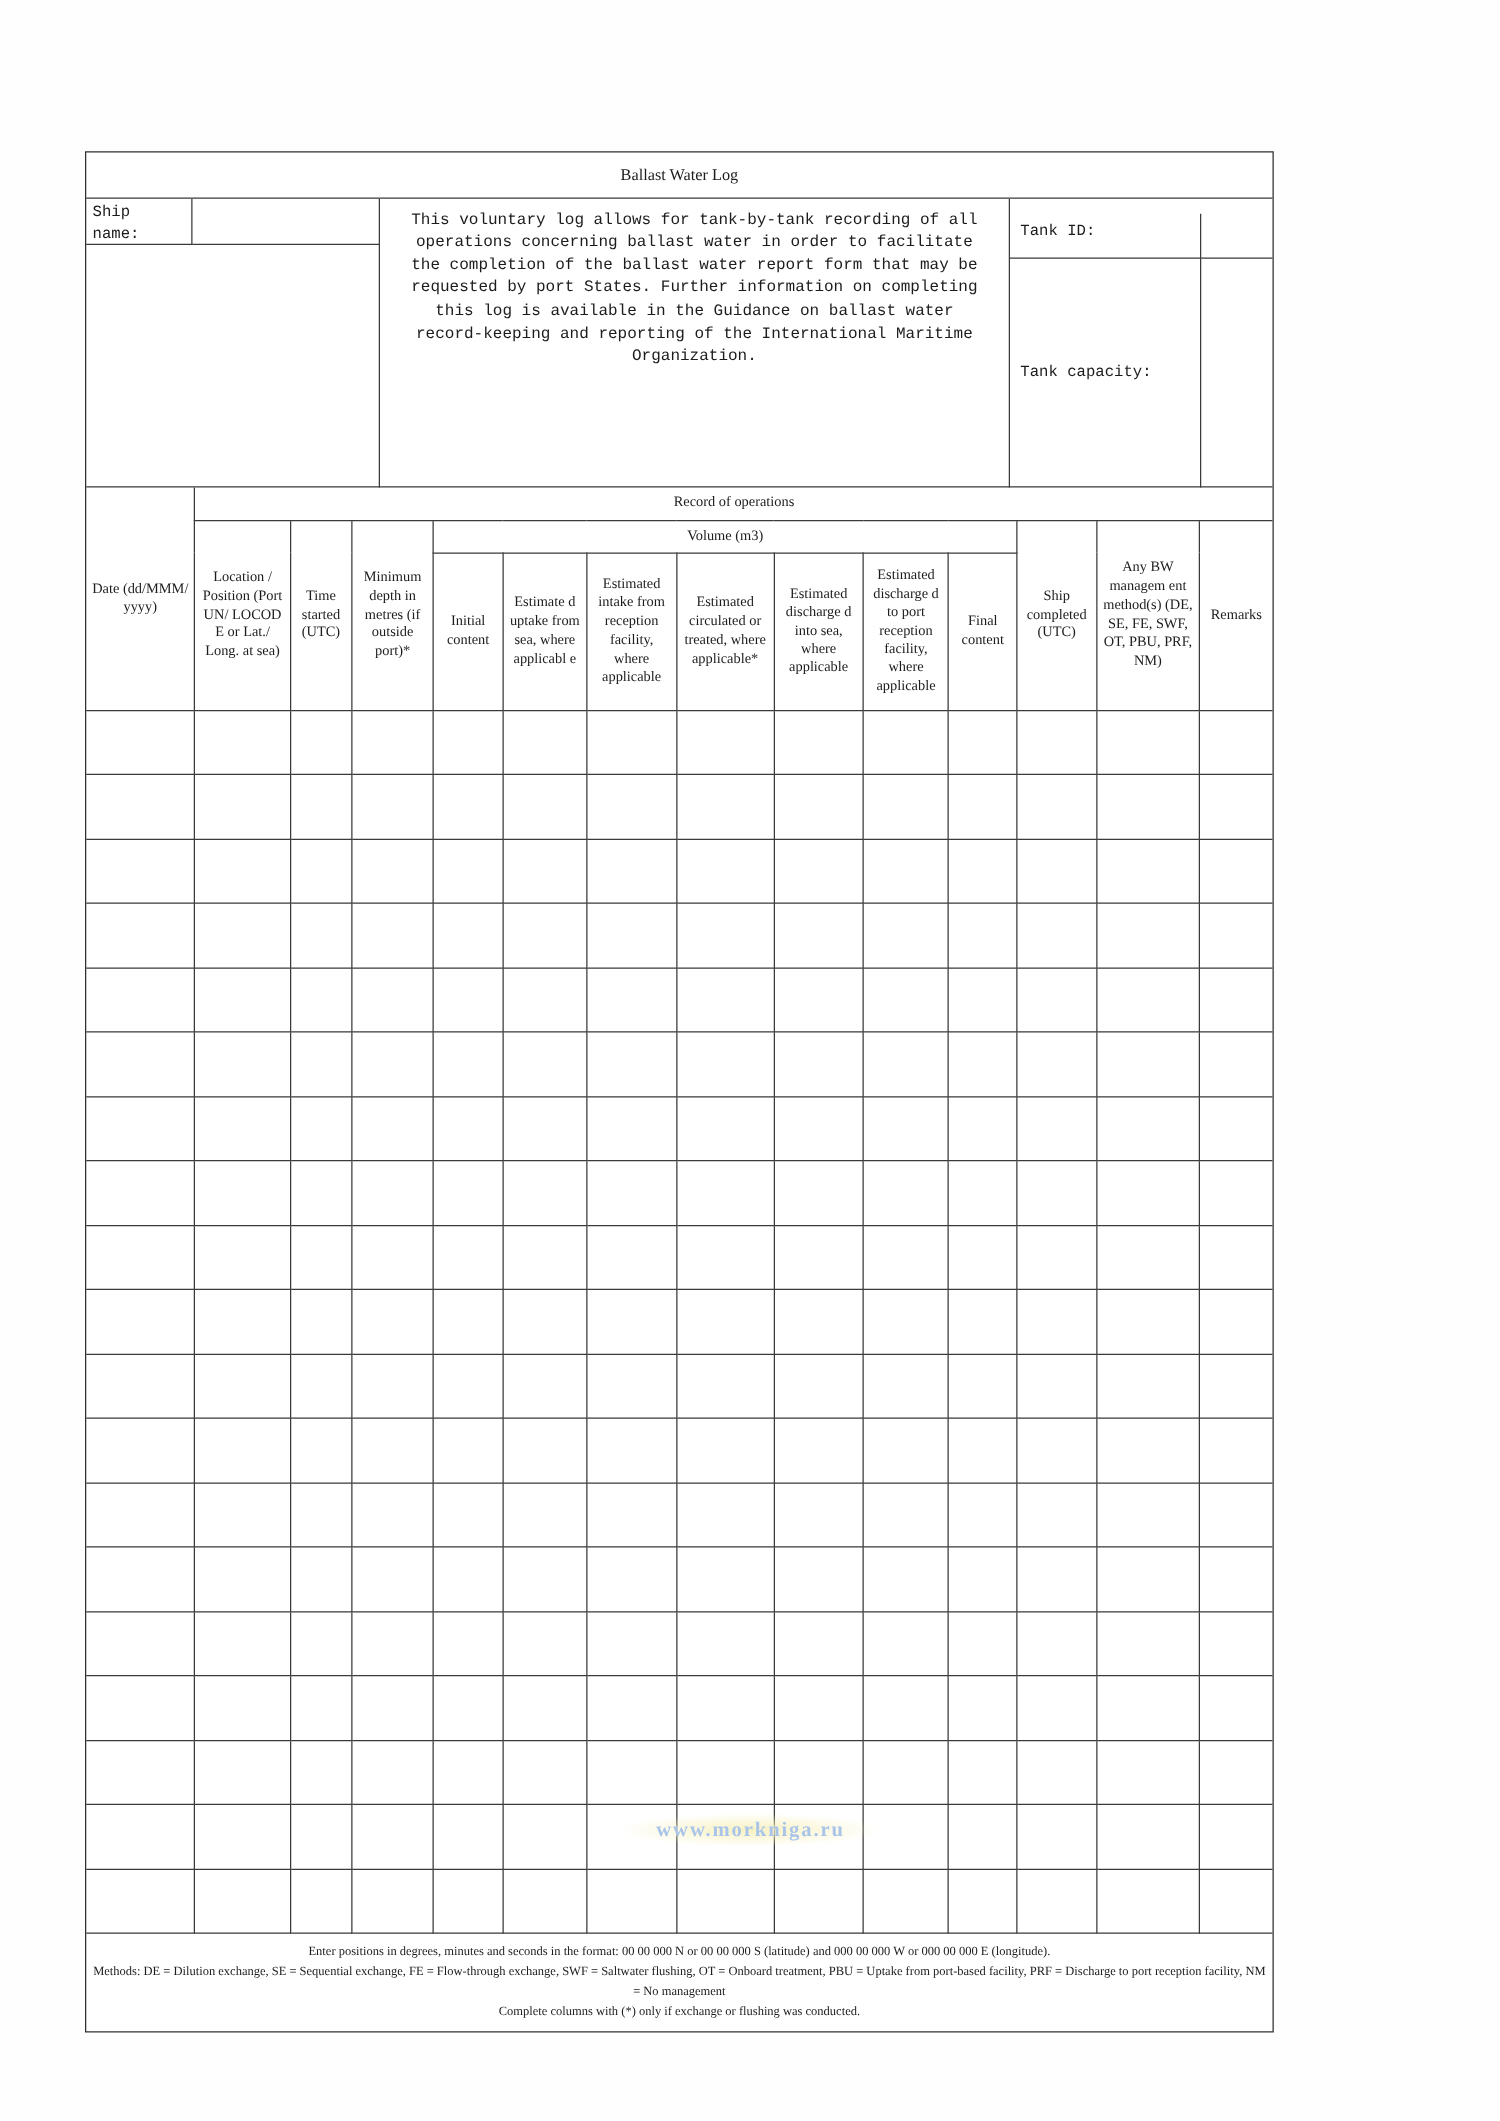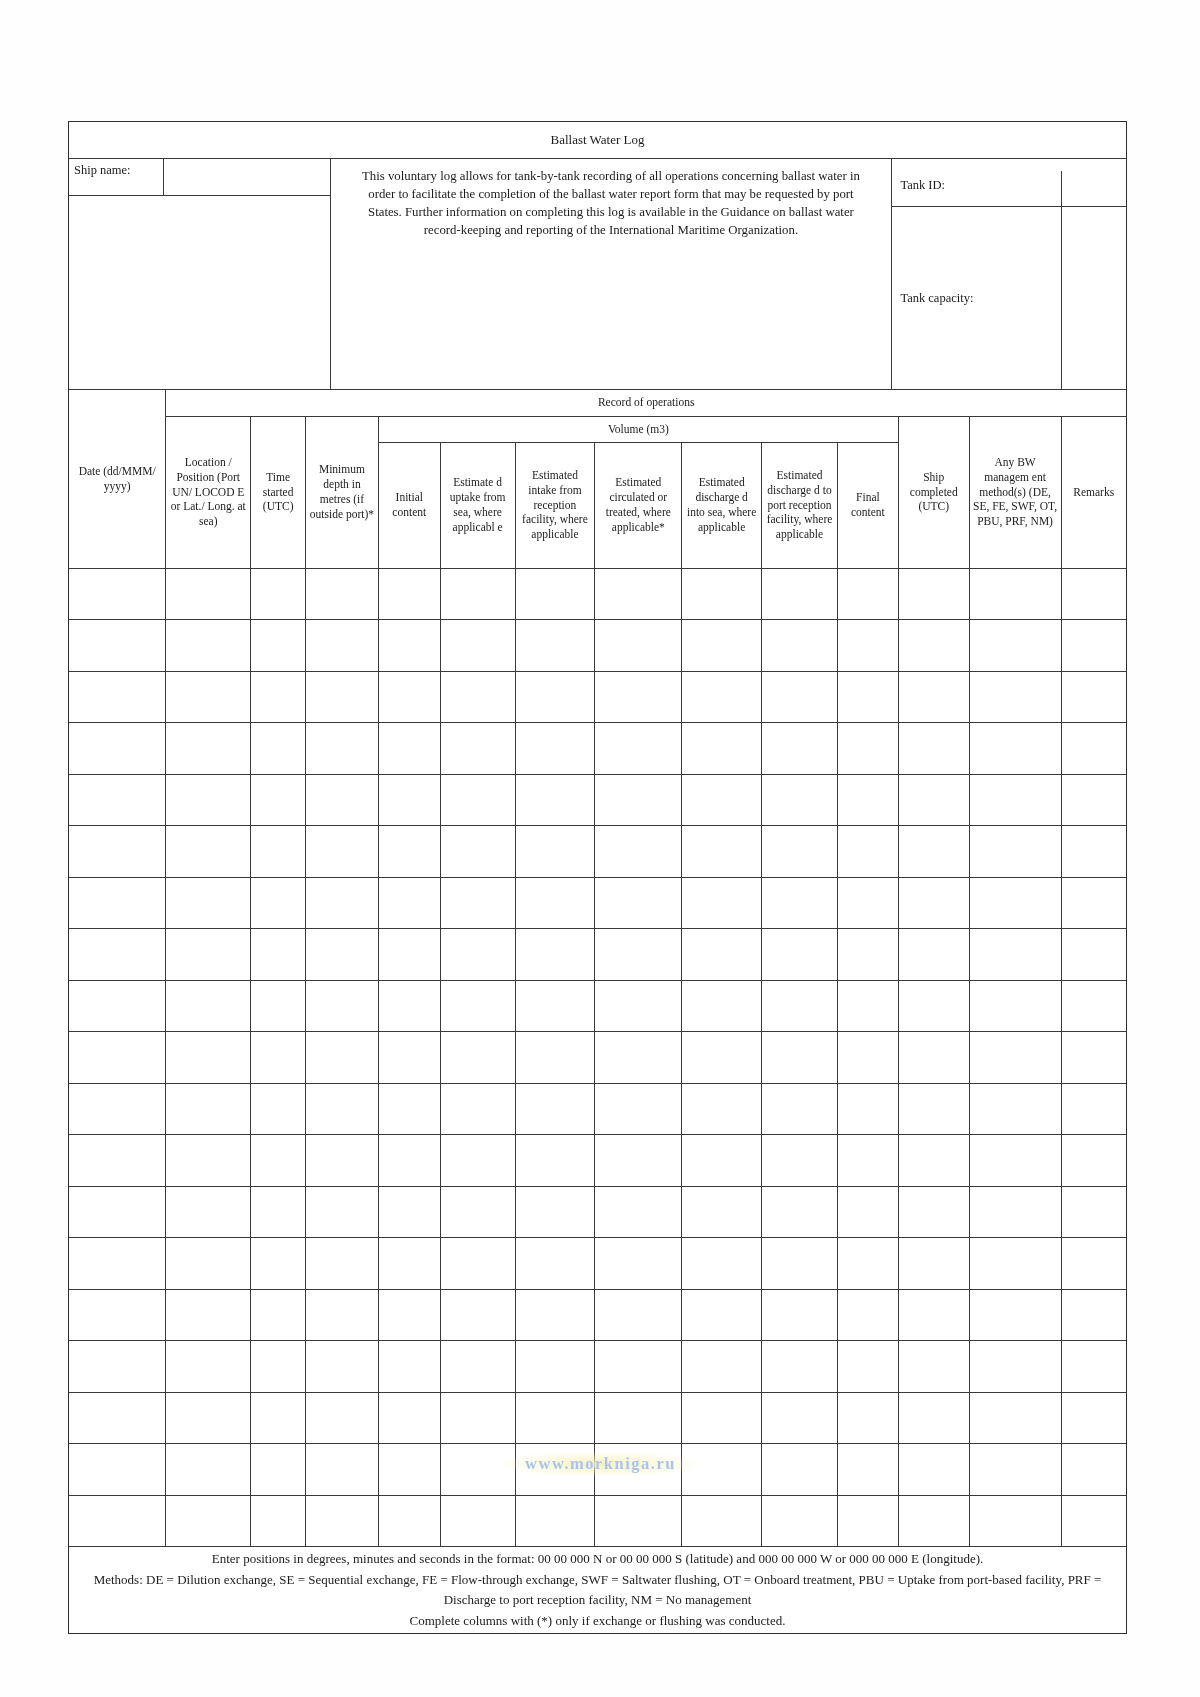--- a/index.html
+++ b/index.html
@@ -8,37 +8,37 @@
     position:relative; width:1200px; height:1697px; margin:0 auto;
     background:#fefefe; color:#1c1c1c;
     font-family:"Liberation Serif","DejaVu Serif",serif;
   }
   .doc-title {
     position:absolute; top:62px; left:68px; width:1059px;
     text-align:center; font-size:18px; font-weight:bold; letter-spacing:.5px;
     color:#1a1a1a;
   }
   .form {
-    position:absolute; top:121px; left:68px; width:1059px;
+    position:absolute; top:121px; left:68px; width:951px;
     border:1.5px solid #2e2e2e; background:#fff;
   }
   .bar {
     height:37px; border-bottom:1px solid #3a3a3a;
     display:flex; align-items:center; justify-content:center;
     font-size:13px;
   }
   
   .info-grid {
     display:grid; height:231px;
     grid-template-columns:8.97% 15.77% 53.16% 16.05% 6.05%;
     grid-template-rows:37px 11px 183px;
     border-bottom:1px solid #3a3a3a;
     font-size:12.5px; line-height:1.35;
   }
-  .cell { border-right:1px solid #3a3a3a; padding:3px 5px; }
+  .cell { border-right:1px solid #3a3a3a; padding:3px 5px;font-family:Liberation Mono, monospace; }
   .c-ship-label   { grid-column:1; grid-row:1; border-bottom:1px solid #3a3a3a; }
   .c-ship-input   { grid-column:2; grid-row:1; border-bottom:1px solid #3a3a3a; }
   .c-imo-label    { grid-column:1; grid-row:2/4; }
   .c-imo-input    { grid-column:2; grid-row:2/4; }
   .c-desc         { grid-column:3; grid-row:1/4; text-align:center; padding:8px 24px 16px 24px; font-size:12.8px; line-height:1.42; }
   .c-tankid-label { grid-column:4; grid-row:1/3; border-bottom:1px solid #3a3a3a; padding:6px 8px;margin-top:12px; }
   .c-tankid-input { grid-column:5; grid-row:1/3; border-right:none; border-bottom:1px solid #3a3a3a; }
   .c-cap-label    { grid-column:4; grid-row:3; display:flex; align-items:center; padding:0 8px; }
   .c-cap-input    { grid-column:5; grid-row:3; border-right:none; }
   
@@ -50,21 +50,21 @@
     border:1px solid #3a3a3a; font-weight:normal;
     text-align:center; vertical-align:middle; padding:2px 3px;
     overflow:hidden;
   }
   tr.h-band1 th { height:26px; }
   tr.h-band2 th { height:26px; }
   tr.h-sub   th { height:126px; }
   tbody.rows td { height:51.5px; }
   td.notes-cell {
     height:78px; text-align:left; vertical-align:middle;
-    font-size:13px; line-height:1.58; padding:2px 6px;
+    font-size:10px; line-height:1.58; padding:2px 6px;
   }
   .note-line { white-space:normal; }
   
   .watermark {
     position:absolute; top:1451px; left:498px; width:205px; height:26px;
     display:flex; align-items:center; justify-content:center;
     font-size:16.5px; font-weight:bold; letter-spacing:1.5px;
     background:radial-gradient(ellipse at center, rgba(246,240,183,.9) 0%, rgba(246,240,183,0) 72%);
     text-shadow:0 0 1px rgba(255,255,255,.8);
     pointer-events:none;

